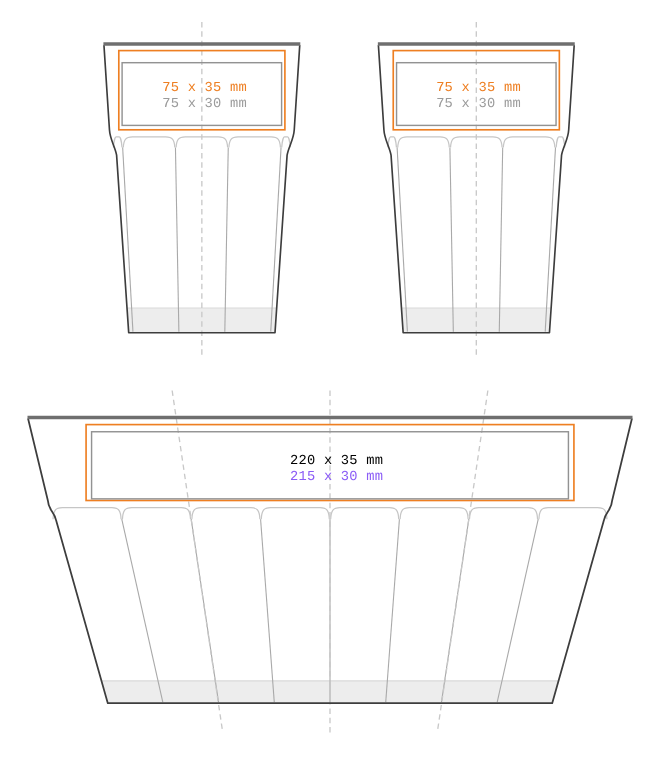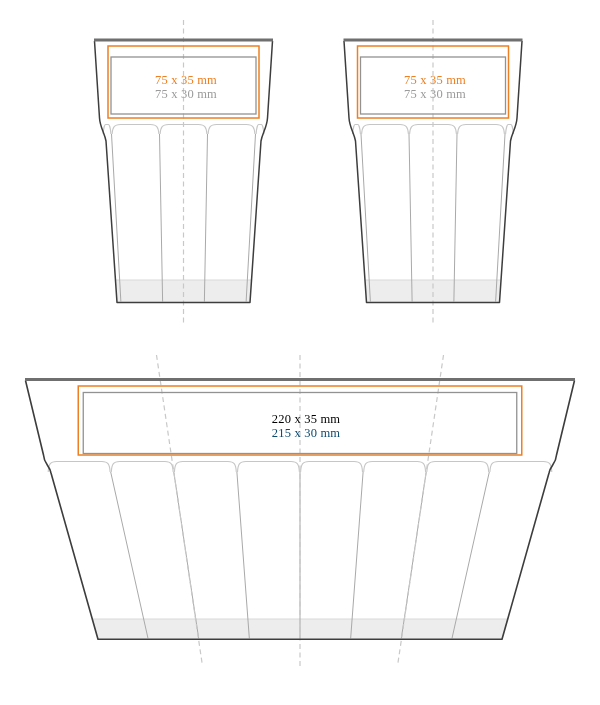--- a/index.html
+++ b/index.html
@@ -1,21 +1,21 @@
 <!DOCTYPE html>
 <html><head>
 <meta charset="utf-8">
 <style>
   html,body{margin:0;padding:0;background:#fff;}
   .stage{
     position:relative;
     width:600px;height:705px;
     background:#fff;
     overflow:hidden;
-    font-family:Liberation Serif, serif;
+    font-family:Liberation Mono, monospace;
   }
   svg{position:absolute;left:0;top:0;}
   .lbl{
     position:absolute;
     transform:translateX(-50%);
     font-size:12.5px;
     line-height:13px;
     letter-spacing:.2px;
     white-space:nowrap;
   }
@@ -92,14 +92,14 @@
       </g>
     </svg>
 
   <div class="lbl" style="left: 186px; top: 74px; color: rgb(238, 127, 34);">75 x 35 mm</div>
   <div class="lbl" style="left: 186px; top: 87.5px; color: rgb(155, 155, 155);">75 x 30 mm</div>
 
   <div class="lbl" style="left: 435px; top: 74px; color: rgb(238, 127, 34);">75 x 35 mm</div>
   <div class="lbl" style="left: 435px; top: 87.5px; color: rgb(155, 155, 155);">75 x 30 mm</div>
 
   <div class="lbl" style="left: 306px; top: 413px; color: #000000;">220 x 35 mm</div>
-  <div class="lbl" style="left: 306px; top: 427px; color: #0c4a6e;">215 x 30 mm</div>
+  <div class="lbl" style="left: 306px; top: 427px; color: #8b5cf6;">215 x 30 mm</div>
 </div>
 
 </body></html>

